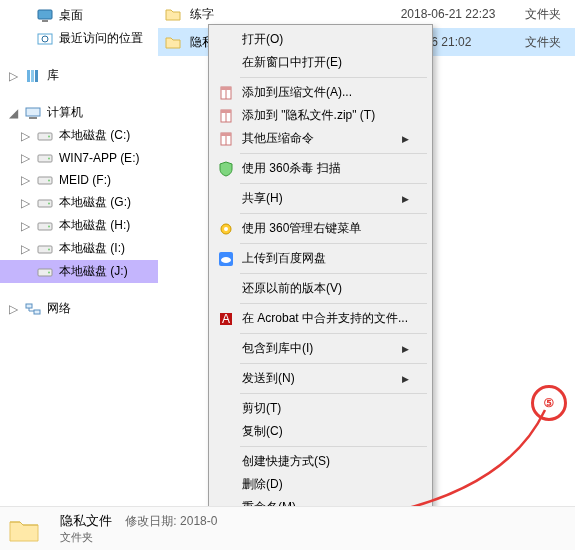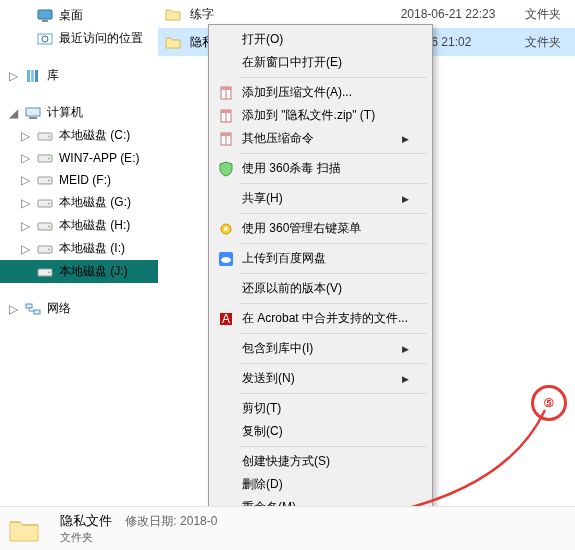--- a/index.html
+++ b/index.html
@@ -1,20 +1,20 @@
 <!DOCTYPE html>
 <html><head>
 <meta charset="utf-8">
 <style>
   * { margin: 0; padding: 0; box-sizing: border-box; font-family: "Microsoft YaHei", Tahoma, sans-serif; font-size: 12px; }
   body { background: #fff; width: 575px; height: 550px; overflow: hidden; position: relative; }
   .container { display: flex; height: 100%; }
   .sidebar { width: 158px; padding: 4px 0; background: #fff; }
   .tree-item { display: flex; align-items: center; padding: 3px 0 3px 20px; cursor: default; gap: 6px; }
-  .tree-item.sel { background: #0f766e; }
+  .tree-item.sel { background: #c4b5fd; }
   .tree-item.level0 { padding-left: 8px; }
   .tree-item.level1 { padding-left: 20px; }
   .tree-item .exp { width: 11px; height: 11px; display: inline-flex; align-items: center; justify-content: center; color: #777; }
   .tree-item .icon { width: 16px; height: 16px; display: inline-flex; align-items: center; justify-content: center; }
   .tree-item .label { color: #000; }
   .spacer { height: 14px; }
   .main { flex: 1; position: relative; background: #fff; }
   .row { display: flex; align-items: center; height: 28px; padding-left: 6px; gap: 8px; }
   .row .ficon { width: 18px; height: 18px; display: inline-flex; align-items: center; justify-content: center; }
   .row .fname { flex: 1; }

